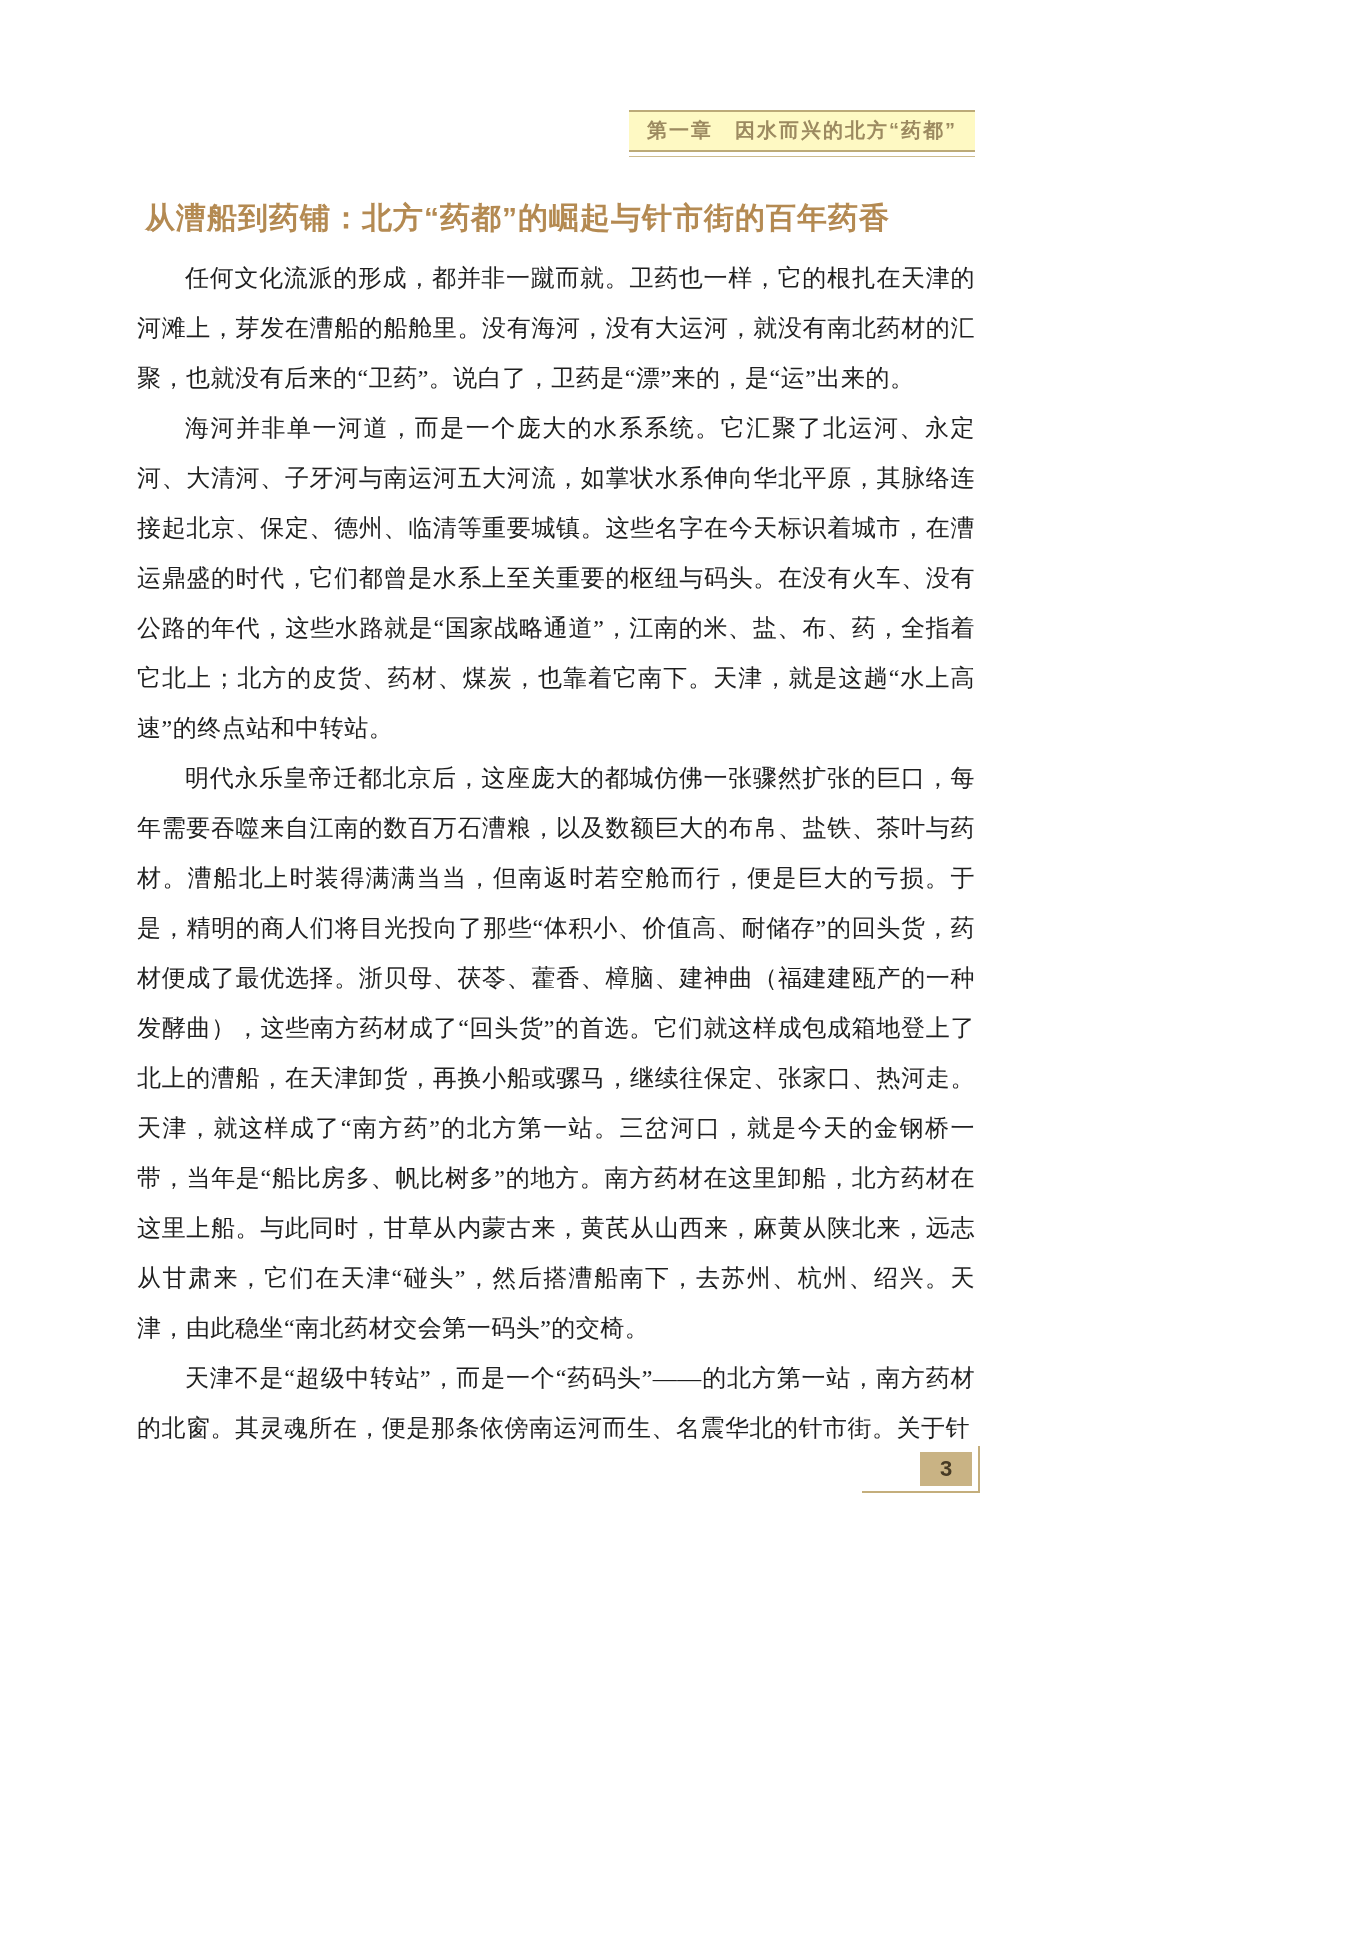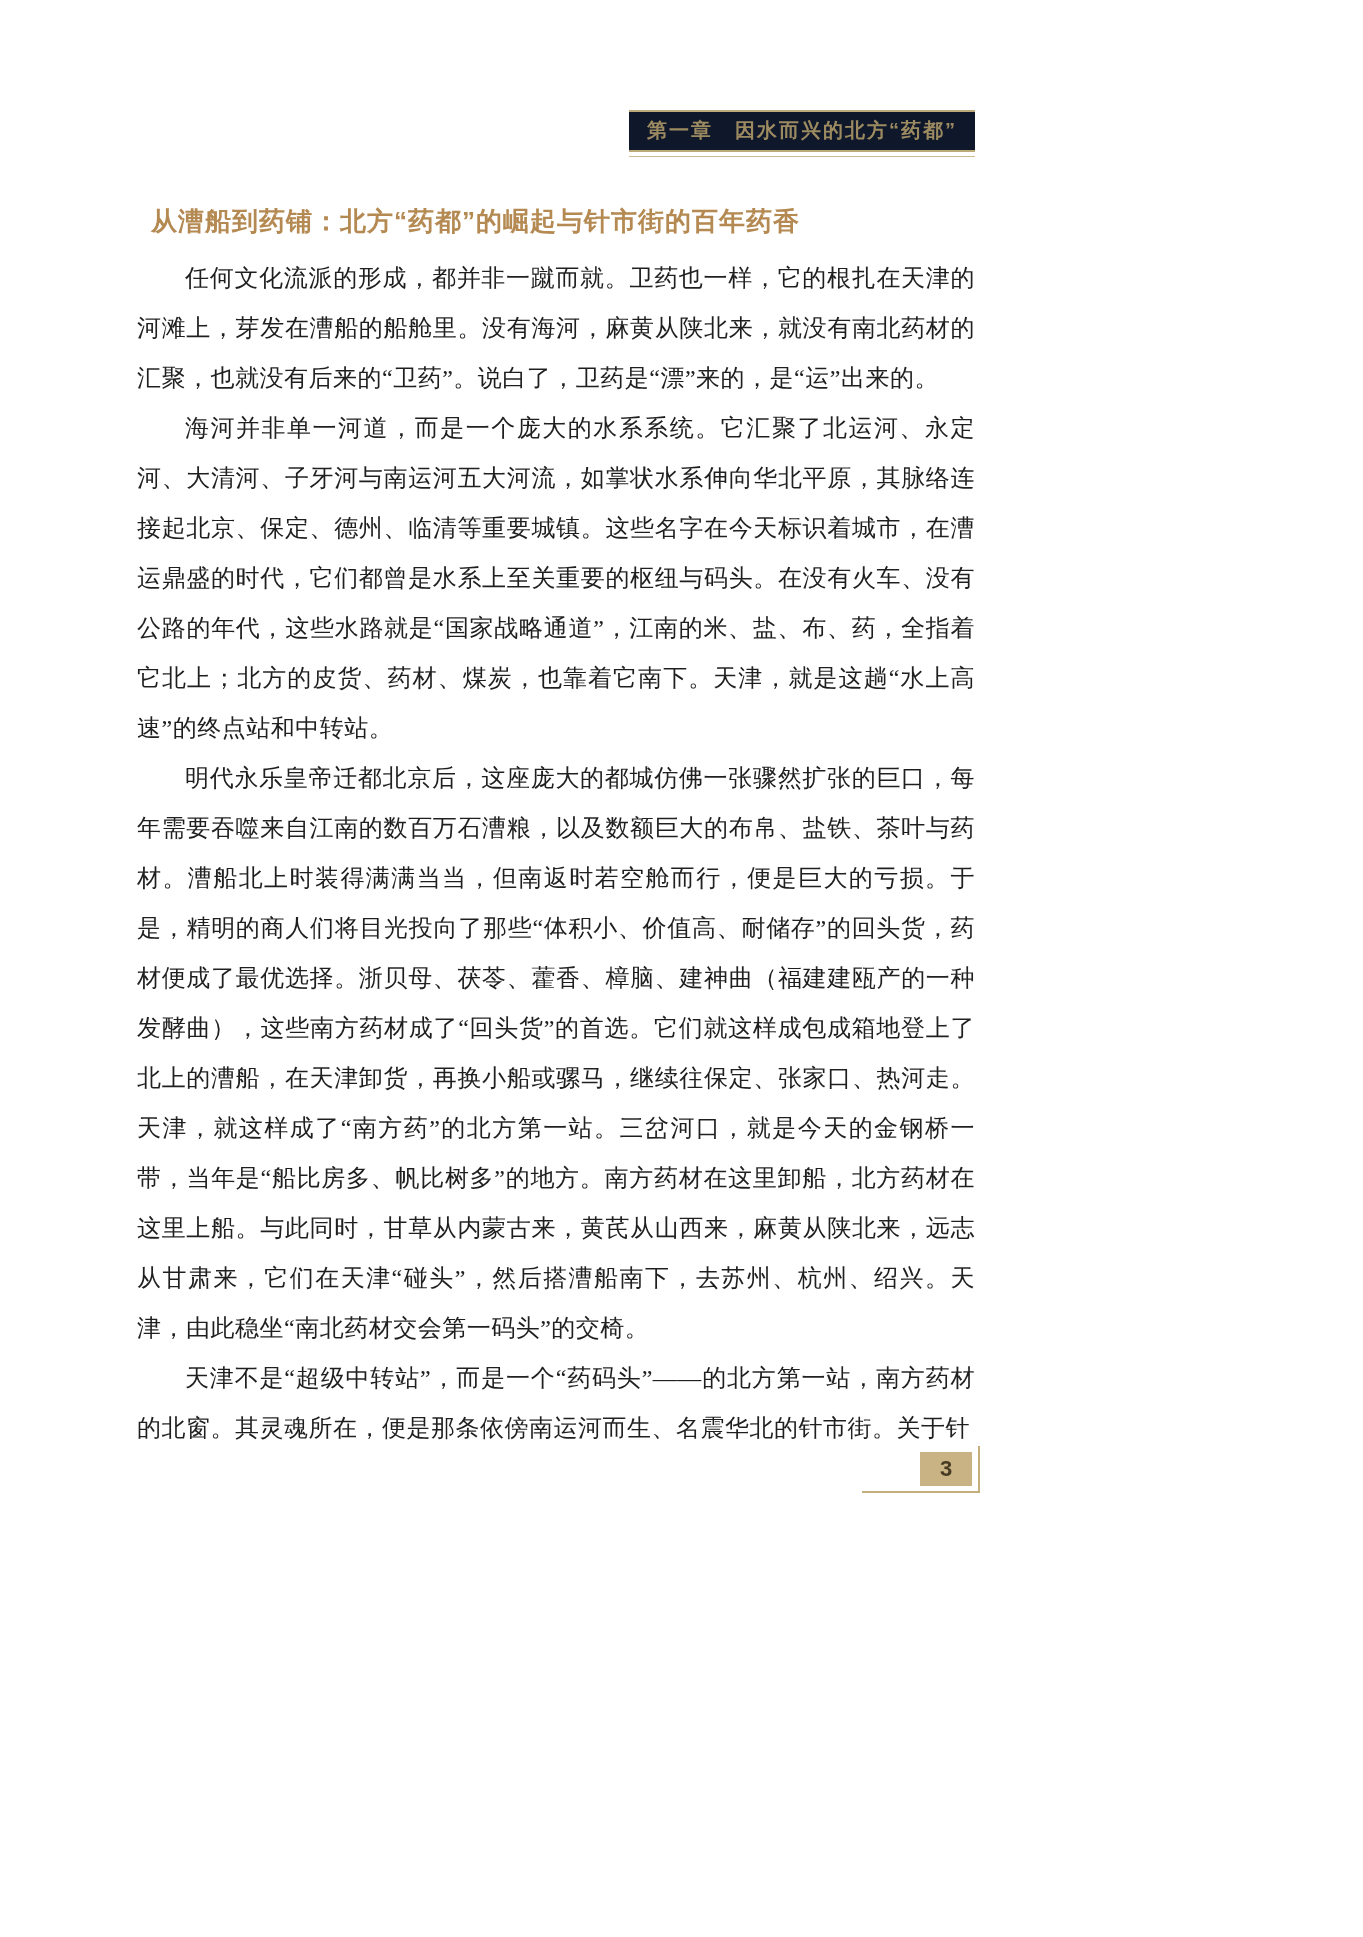--- a/index.html
+++ b/index.html
@@ -18,21 +18,21 @@
   }
   
   .chapter-header {
     position: absolute;
     top: 110px;
     right: 388px;
   }
   .chapter-box {
     position: relative;
     display: inline-block;
-    background: #0f172a;
+    background: #fef9c3;
     border-top: 2px solid #bcaa78;
     border-bottom: 2px solid #bcaa78;
     padding: 5px 18px 6px 18px;
     font-family: "Liberation Sans", sans-serif;
     font-weight: bold;
     font-size: 20px;
     color: #9c8a60;
     letter-spacing: 2px;
     white-space: nowrap;
   }
@@ -43,24 +43,24 @@
     right: 0;
     bottom: -7px;
     height: 1px;
     background: #cdbc8e;
   }
   
   .section-title {
     position: absolute;
     top: 190px;
     left: 137px;
-    margin: 14px;
+    margin: 8px;
     font-family: "Liberation Sans", sans-serif;
     font-weight: bold;
-    font-size: 26px;
+    font-size: 30px;
     color: #b48a52;
     letter-spacing: 1px;
     white-space: nowrap;
   }
   
   .body-text {
     position: absolute;
     top: 253px;
     left: 137px;
     width: 838px;
@@ -117,21 +117,21 @@
 
 <div class="page">
 
   <div class="chapter-header">
     <span class="chapter-box">第一章　因水而兴的北方“药都”</span>
   </div>
 
   <h1 class="section-title">从漕船到药铺：北方“药都”的崛起与针市街的百年药香</h1>
 
   <div class="body-text">
-    <p>任何文化流派的形成，都并非一蹴而就。卫药也一样，它的根扎在天津的河滩上，芽发在漕船的船舱里。没有海河，麻黄从陕北来，就没有南北药材的汇聚，也就没有后来的“卫药”。说白了，卫药是“漂”来的，是“运”出来的。</p>
+    <p>任何文化流派的形成，都并非一蹴而就。卫药也一样，它的根扎在天津的河滩上，芽发在漕船的船舱里。没有海河，没有大运河，就没有南北药材的汇聚，也就没有后来的“卫药”。说白了，卫药是“漂”来的，是“运”出来的。</p>
     <p>海河并非单一河道，而是一个庞大的水系系统。它汇聚了北运河、永定河、大清河、子牙河与南运河五大河流，如掌状水系伸向华北平原，其脉络连接起北京、保定、德州、临清等重要城镇。这些名字在今天标识着城市，在漕运鼎盛的时代，它们都曾是水系上至关重要的枢纽与码头。在没有火车、没有公路的年代，这些水路就是“国家战略通道”，江南的米、盐、布、药，全指着它北上；北方的皮货、药材、煤炭，也靠着它南下。天津，就是这趟“水上高速”的终点站和中转站。</p>
     <p>明代永乐皇帝迁都北京后，这座庞大的都城仿佛一张骤然扩张的巨口，每年需要吞噬来自江南的数百万石漕粮，以及数额巨大的布帛、盐铁、茶叶与药材。漕船北上时装得满满当当，但南返时若空舱而行，便是巨大的亏损。于是，精明的商人们将目光投向了那些“体积小、价值高、耐储存”的回头货，药材便成了最优选择。浙贝母、茯苓、藿香、樟脑、建神曲（福建建瓯产的一种发酵曲），这些南方药材成了“回头货”的首选。它们就这样成包成箱地登上了北上的漕船，在天津卸货，再换小船或骡马，继续往保定、张家口、热河走。天津，就这样成了“南方药”的北方第一站。三岔河口，就是今天的金钢桥一带，当年是“船比房多、帆比树多”的地方。南方药材在这里卸船，北方药材在这里上船。与此同时，甘草从内蒙古来，黄芪从山西来，麻黄从陕北来，远志从甘肃来，它们在天津“碰头”，然后搭漕船南下，去苏州、杭州、绍兴。天津，由此稳坐“南北药材交会第一码头”的交椅。</p>
     <p>天津不是“超级中转站”，而是一个“药码头”——的北方第一站，南方药材的北窗。其灵魂所在，便是那条依傍南运河而生、名震华北的针市街。关于针</p>
   </div>
 
   <div class="footer-page">
     <span class="page-num-box">3</span>
   </div>
 
 </div>

